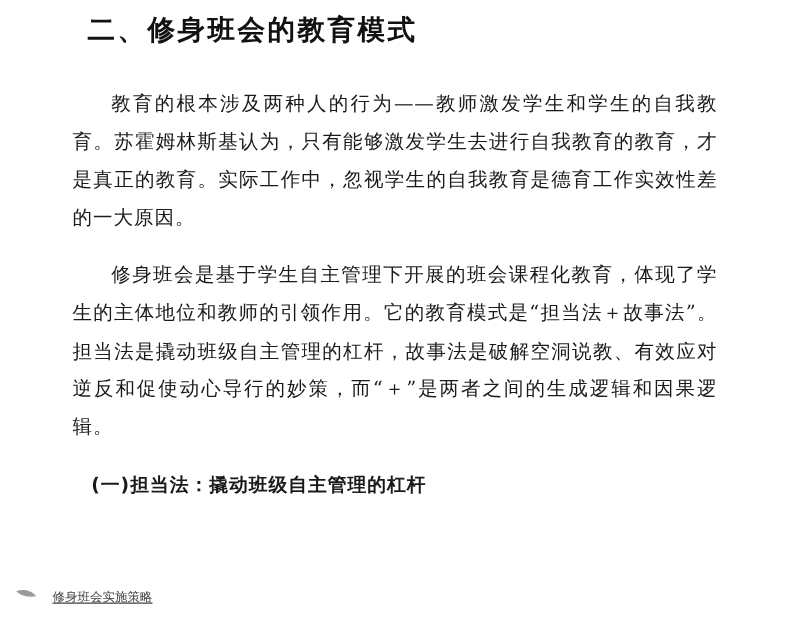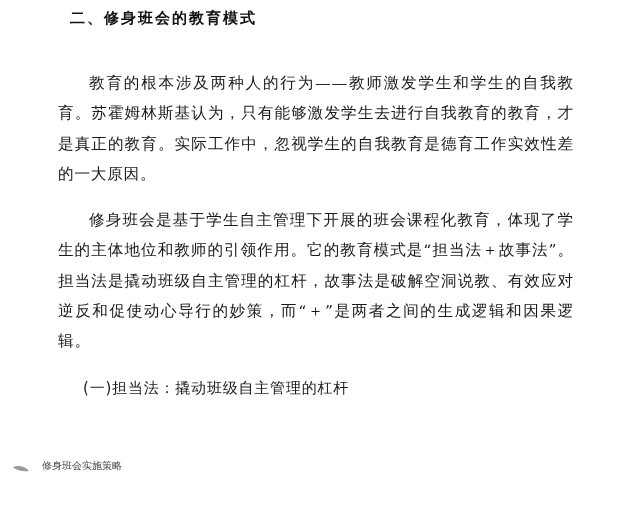--- a/index.html
+++ b/index.html
@@ -5,38 +5,38 @@
     html, body { margin: 0; padding: 0; }
     body {
       width: 630px; height: 508px; overflow: hidden; background: #ffffff;
       font-family: "DejaVu Serif", "Liberation Serif", serif; color: #1a1a1a;
       position: relative;
     }
     .page { position: absolute; left: 0; top: 0; width: 630px; height: 508px; overflow: hidden; }
     .title {
       position: absolute; left: 70px; top: 9px;
       font-family: "DejaVu Sans", "Liberation Sans", sans-serif;
-      font-weight: bold; font-size: 15px; letter-spacing: 2px; color: #111;
+      font-weight: bold; font-size: 22px; letter-spacing: 2px; color: #111;
       white-space: nowrap;
     }
     .body-text {
       position: absolute; left: 42px; top: 52px; width: 548px;
       font-size: 15.6px; line-height: 30.3px; letter-spacing: 0.8px;
       text-align: justify; overflow: hidden;
     }
     .para { margin: 16px; text-indent: 31px; }
     .subhead {
-      margin: 10px; padding-left: 31px;
+      margin: 0; padding-left: 31px;
       font-family: "DejaVu Sans", "Liberation Sans", sans-serif;
-      font-weight: normal; font-size: 15px;
+      font-weight: bold; font-size: 15px;
     }
     .footer {
-      position: absolute; left: 12px; top: 459px; display: flex; align-items: flex-end;
+      position: absolute; left: 12px; top: 471px; display: flex; align-items: flex-start;
       font-family: "DejaVu Sans", "Liberation Sans", sans-serif;
-      font-size: 10px; color: #444;
+      font-size: 10px; color: #444; text-decoration: underline;
     }
     .leaf { width: 18px; height: 8px; margin-right: 12px; }
   </style>
 </head>
 <body>
 
 <div class="page">
   <div class="title">二、修身班会的教育模式</div>
 
   <div class="body-text">

